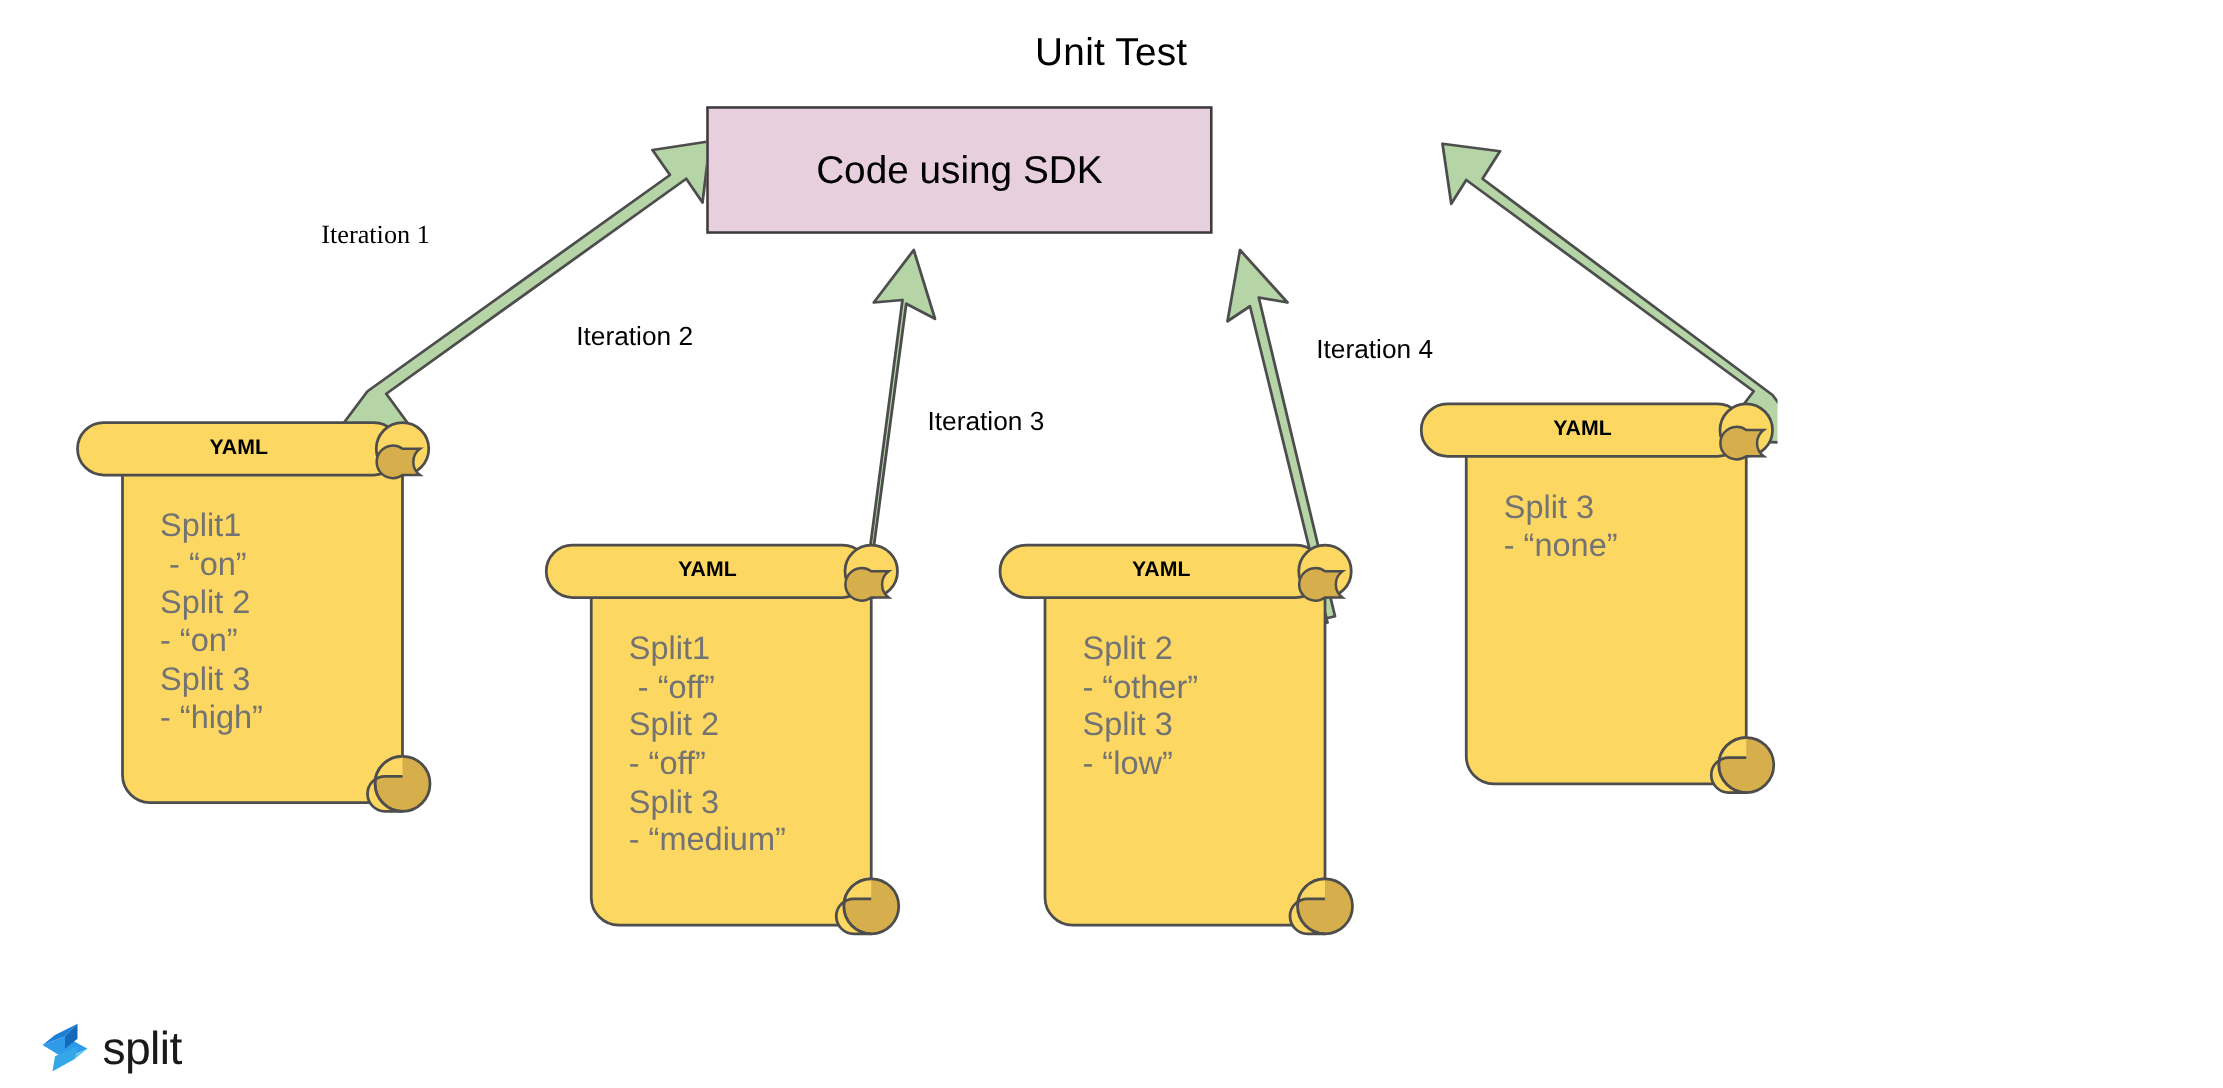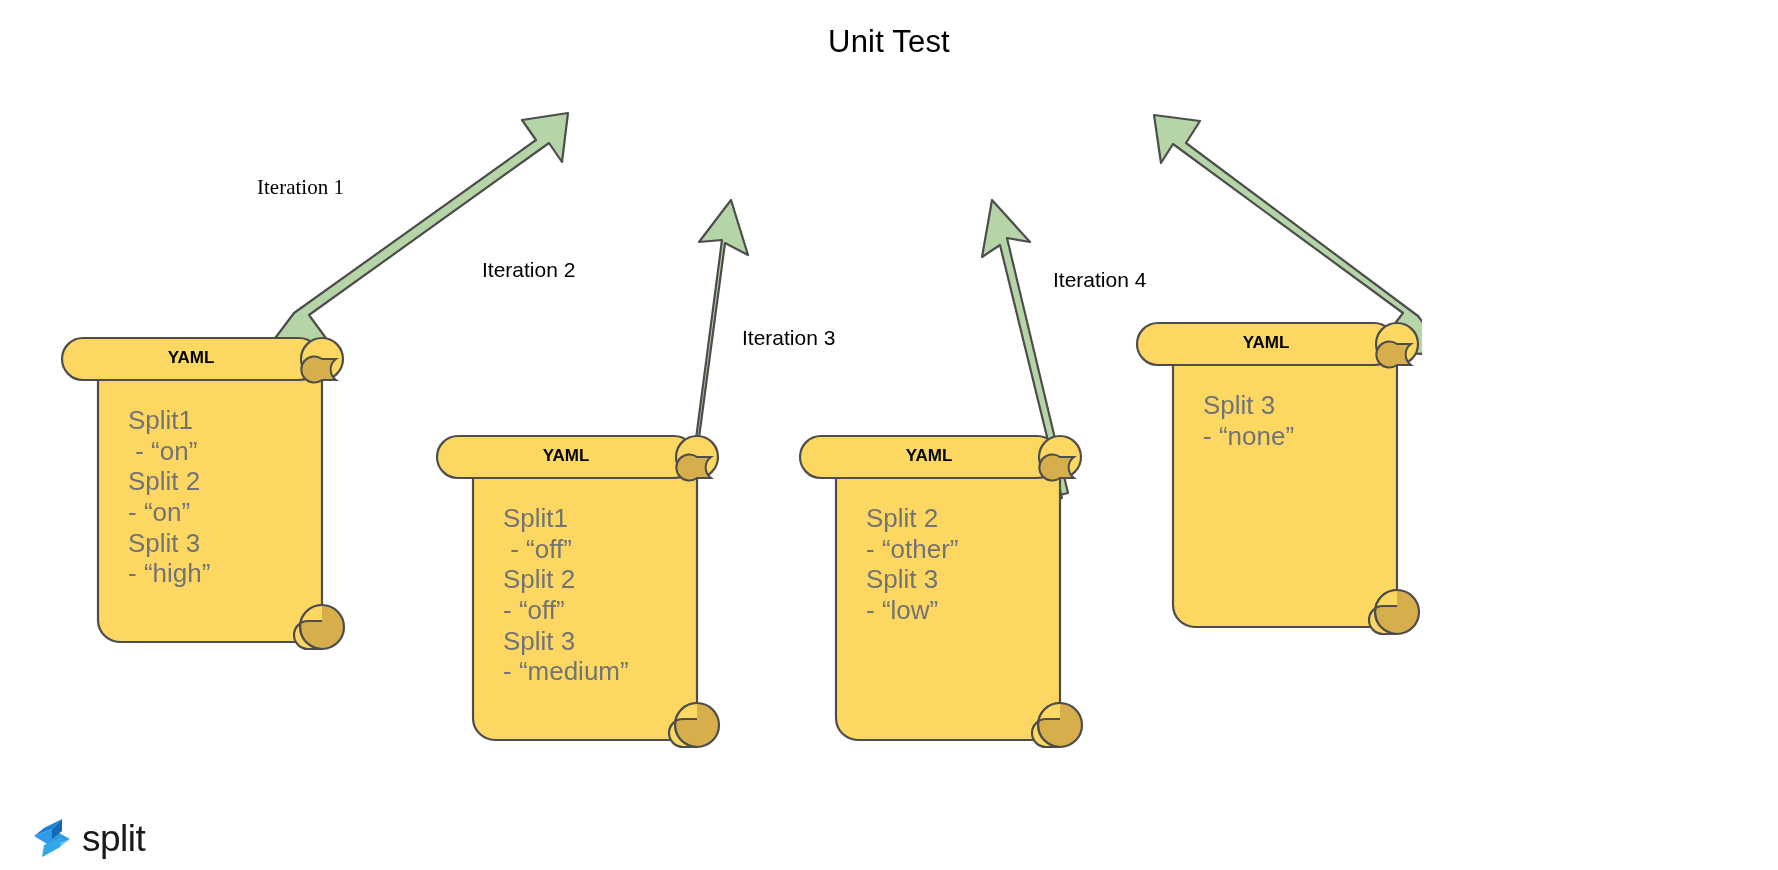--- a/index.html
+++ b/index.html
@@ -120,23 +120,26 @@
 
     <polygon points="660,505 690,505 725,243 748,255 731,200 699,242 722,240 688,500 658,500 660,505" fill="#B5D5A7" stroke="#4D4D4D" stroke-width="2.2" stroke-linejoin="round"></polygon>
 
     <polygon points="1040,500 1068,493 1007,238 1030,242 992,200 982,257 1000,245 1062,498 1035,505 1040,500" fill="#B5D5A7" stroke="#4D4D4D" stroke-width="2.2" stroke-linejoin="round"></polygon>
 
     <polygon points="1448,355 1418,316 1186,143 1200,121 1154,115 1161,163 1173,144 1403,313 1373,352 1448,355" fill="#B5D5A7" stroke="#4D4D4D" stroke-width="2.2" stroke-linejoin="round"></polygon>
   </svg>
 
   <div class="diagram-title">Unit Test</div>
 
+  <div class="sdk-box">
+    <span class="sdk-box-label">Code using SDK</span>
+  </div>
 
   <div class="iter-label" style="left:257px; top:175px;font-family:Liberation Serif, serif;">Iteration 1</div>
-  <div class="iter-label" style="left:482px; top:258px;text-align:right;">Iteration 2</div>
+  <div class="iter-label" style="left:461px; top:258px;text-align:right;">Iteration 2</div>
   <div class="iter-label" style="left:742px; top:326px;">Iteration 3</div>
   <div class="iter-label" style="left:1009px; top:268px;padding-left:44px;">Iteration 4</div>
 
   <div class="scroll" style="left:60px; top:330px; width:300px; height:330px;">
     <svg class="scroll-svg" width="300" height="330" viewBox="0 0 300 330">
 
       <path d="M38,40 L38,290 a22,22 0 0 0 22,22 L262,312 L262,40 Z" fill="#FCD862" stroke="#4D4D4D" stroke-width="2.2"></path>
 
       <circle cx="262" cy="297" r="22" fill="#D6AE4B" stroke="#4D4D4D" stroke-width="2.2"></circle>
       <path d="M262,275 a22,22 0 0 0 0,44 L248,319 a14,14 0 0 1 0,-28 L262,291" fill="#FCD862" stroke="#4D4D4D" stroke-width="2.2"></path>

